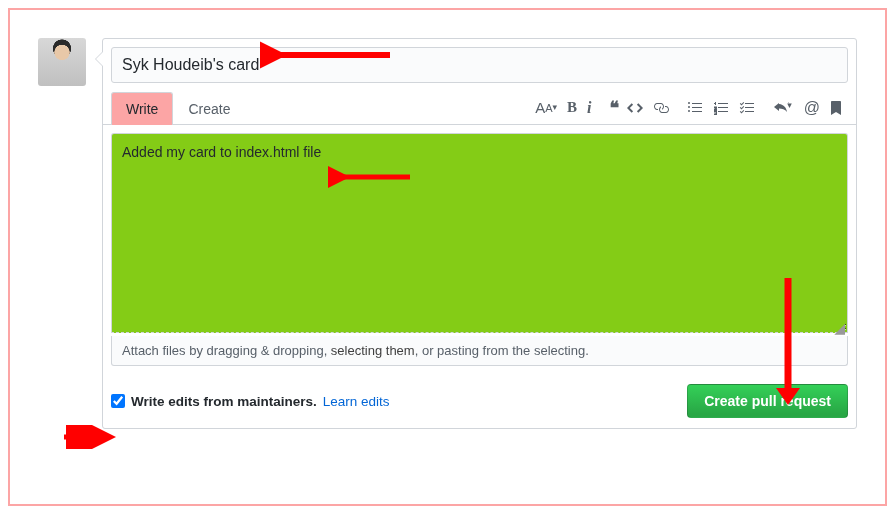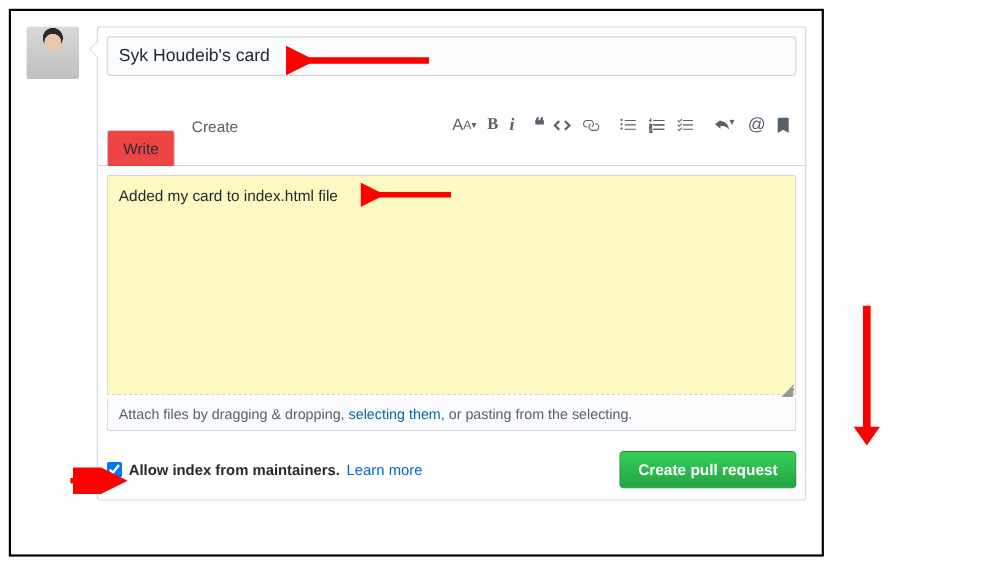--- a/index.html
+++ b/index.html
@@ -4,25 +4,25 @@
 <style>
 * { box-sizing: border-box; margin: 0; padding: 0; }
 body {
   font-family: -apple-system, BlinkMacSystemFont, "Segoe UI", Helvetica, Arial, sans-serif;
   font-size: 14px;
   color: #24292e;
   background: #fff;
   padding: 8px;
 }
 .outer-frame {
-  border: 2px solid #000000;
-  width: 741px;
+  border: 2px solid #fca5a5;
+  width: 879px;
   height: 498px;
   position: relative;
-  padding: 14px;
+  padding: 28px;
 }
 .pr-container {
   display: flex;
   gap: 16px;
 }
 .avatar {
   width: 48px;
   height: 48px;
   border-radius: 3px;
   overflow: hidden;
@@ -91,23 +91,22 @@
   cursor: pointer;
   border: 1px solid transparent;
   border-bottom: none;
   border-radius: 3px 3px 0 0;
   position: relative;
   top: 1px;
   background: transparent;
 }
 .tab.selected {
   color: #24292e;
-  background: #ef4444;
+  background: #fca5a5;
   border-color: #d1d5da;
-  margin-top: 40px;
 }
 .toolbar {
   margin-left: auto;
   display: flex;
   gap: 18px;
   padding-right: 6px;
   align-items: center;
 }
 .tool-group {
   display: flex;
@@ -132,36 +131,36 @@
   padding: 8px;
 }
 .body-textarea {
   width: 100%;
   min-height: 200px;
   padding: 10px;
   font-size: 14px;
   border: 1px solid #d1d5da;
   border-bottom: 1px dashed #d1d5da;
   border-radius: 3px 3px 0 0;
-  background: #fef9c3;
+  background: #84cc16;
   color: #24292e;
   resize: vertical;
   font-family: inherit;
 }
 .attach-bar {
   border: 1px solid #d1d5da;
   border-top: none;
   border-radius: 0 0 3px 3px;
   background: #fafbfc;
   padding: 7px 10px;
   font-size: 13px;
   color: #586069;
   position: relative;
 }
-.attach-bar a { color: #0369a1; text-decoration: none; }
+.attach-bar a { color: #404040; text-decoration: none; }
 .resize-handle {
   position: absolute;
   right: 2px;
   top: -16px;
   color: #999;
   font-size: 14px;
   pointer-events: none;
 }
 .footer {
   display: flex;
@@ -280,22 +279,22 @@
         <textarea class="body-textarea" style="">Added my card to index.html file</textarea>
         <div class="attach-bar">
           <span>Attach files by dragging &amp; dropping, </span><a href="#">selecting them</a><span>, or pasting from the selecting.</span>
           <span class="resize-handle">◢</span>
         </div>
       </div>
 
       <div class="footer">
         <label class="allow-edits">
           <input type="checkbox" checked="" style="">
-          <strong>Allow index from maintainers.</strong>
-          <a href="#">Learn more</a>
+          <strong>Write edits from maintainers.</strong>
+          <a href="#">Learn edits</a>
         </label>
         <button class="submit-btn">Create pull request</button>
       </div>
 
     </div>
   </div>
 
   <svg class="arrow" style="left:250px; top:30px" width="140" height="30">
     <defs>
         <marker id="ah1" markerWidth="10" markerHeight="10" refX="2" refY="5" orient="auto">

